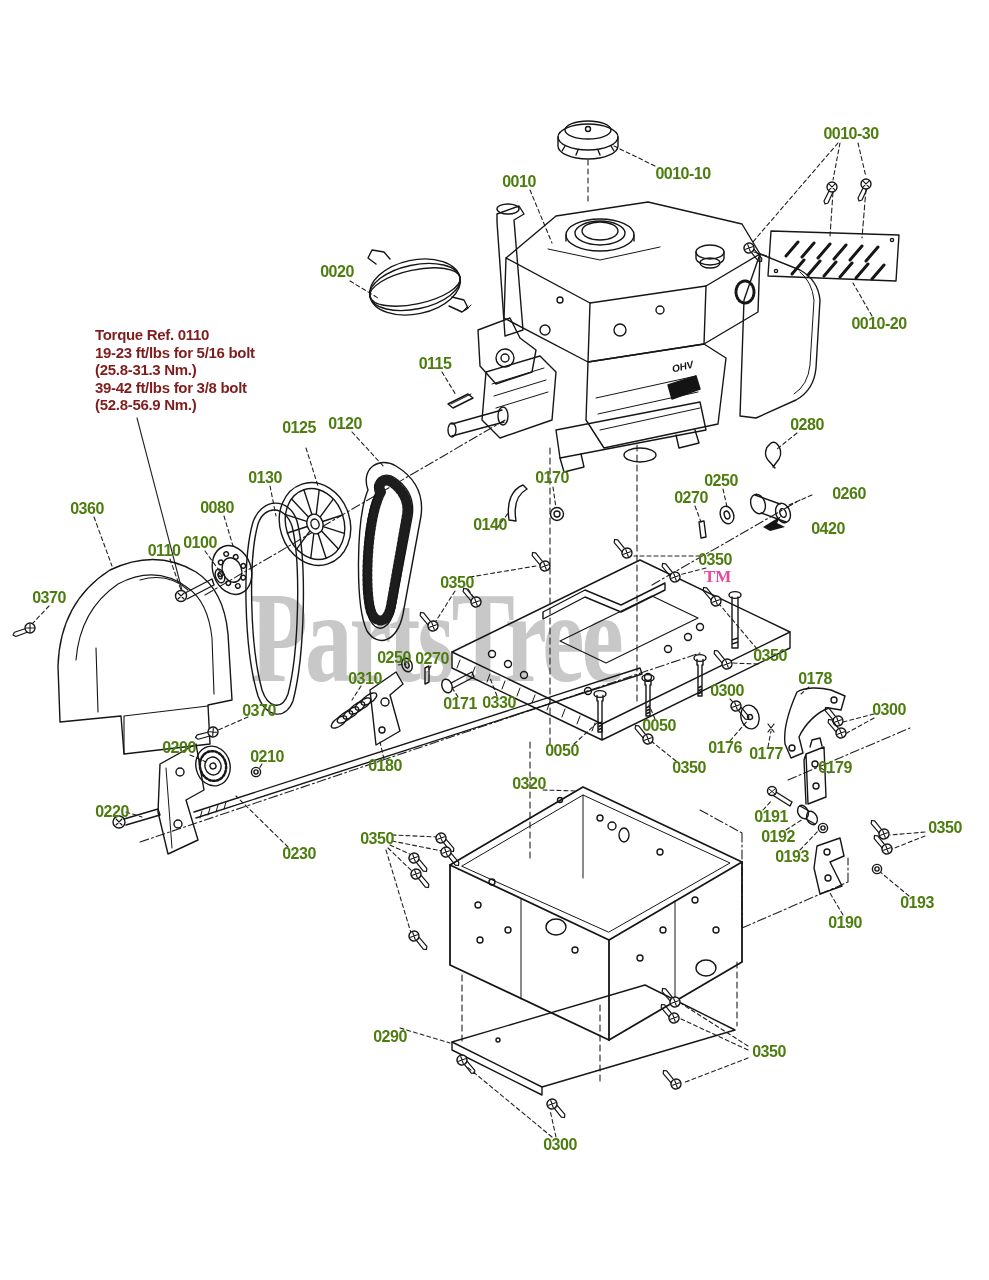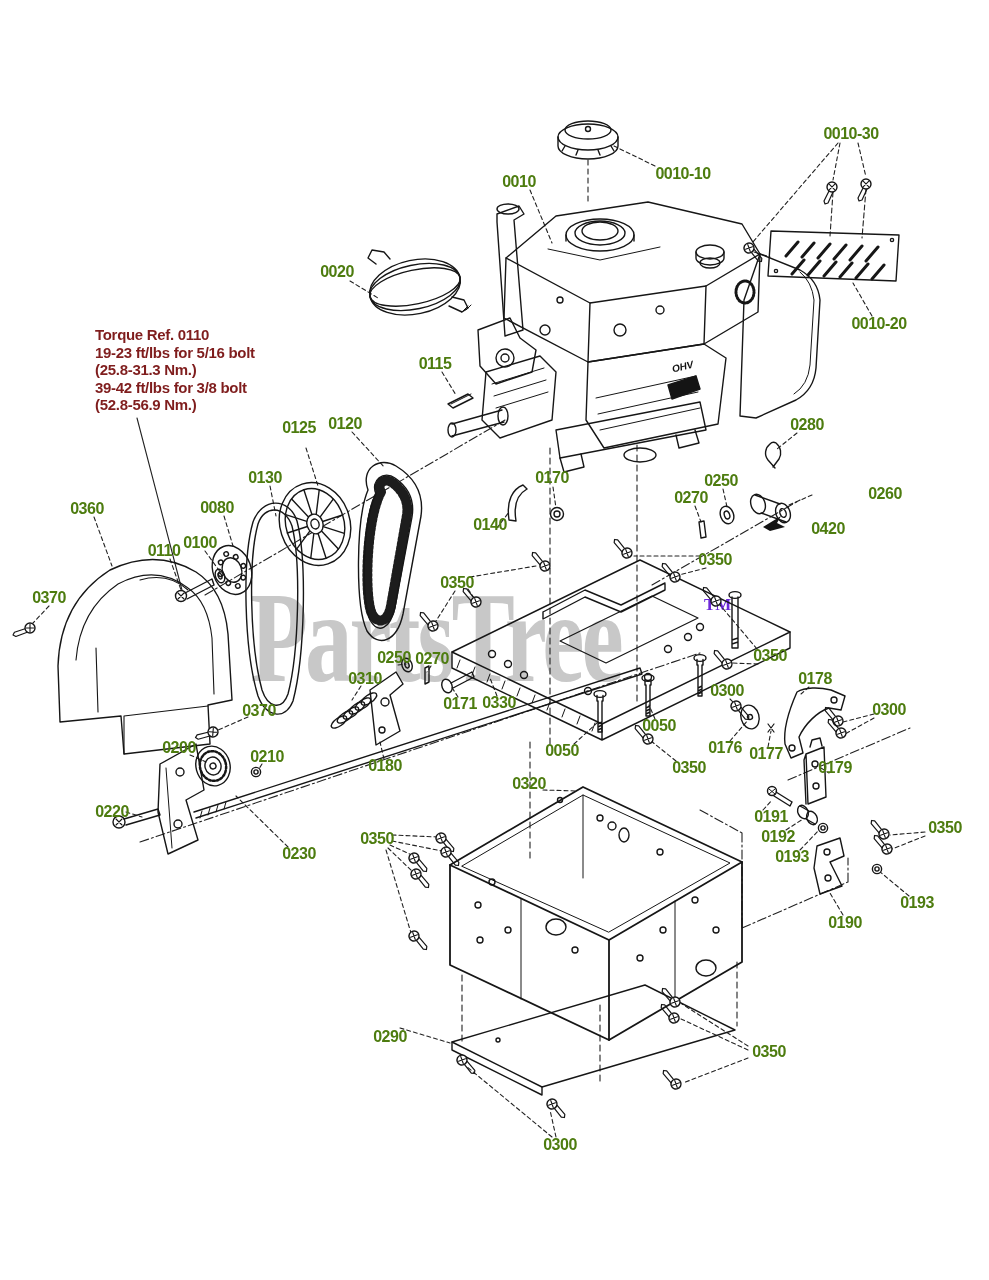--- a/index.html
+++ b/index.html
@@ -1,22 +1,22 @@
 <!DOCTYPE html>
 <html><head>
 <meta charset="utf-8">
 <style>
   html,body{margin:0;padding:0;}
   #stage{position:relative;width:989px;height:1280px;background:#ffffff;overflow:hidden;
          font-family:"Liberation Sans",sans-serif;}
   #watermark{position:absolute;left:250px;top:572px;font:bold 130px/1 "Liberation Serif",serif;
              color:#c8c8c8;letter-spacing:-4px;transform:scaleX(.73);transform-origin:left top;
              user-select:none;}
-  #watermark-tm{position:absolute;left:704px;top:596px;font:bold 17px/1 "Liberation Serif",serif;
-             color:#6d28d9;}
+  #watermark-tm{position:absolute;left:704px;top:568px;font:bold 17px/1 "Liberation Serif",serif;
+             color:#ec4899;}
   #art{position:absolute;left:0;top:0;}
   .lbl{position:absolute;transform:translate(-50%,-50%);font:bold 16px/1 "Liberation Sans",sans-serif;
        letter-spacing:-.5px;color:#4d7c0f;white-space:nowrap;}
   #torque-note{position:absolute;left:95px;top:326px;font:bold 15px/17.5px "Liberation Sans",sans-serif;
        letter-spacing:-.3px;color:#7f1d1d;white-space:nowrap;}
   #engine-badge{position:absolute;left:672px;top:362px;font:bold italic 10px/1 "Liberation Sans",sans-serif;
        color:#111;transform:rotate(-14deg);}
 </style>
 </head>
 <body>
@@ -438,21 +438,21 @@
       <div class="lbl" style="left: 299px; top: 428px;">0125</div>
       <div class="lbl" style="left: 265px; top: 478px;">0130</div>
       <div class="lbl" style="left: 217px; top: 508px;">0080</div>
       <div class="lbl" style="left: 200px; top: 543px;">0100</div>
       <div class="lbl" style="left: 164px; top: 551px;">0110</div>
       <div class="lbl" style="left: 87px; top: 509px;">0360</div>
       <div class="lbl" style="left: 552px; top: 478px;">0170</div>
       <div class="lbl" style="left: 490px; top: 525px;">0140</div>
       <div class="lbl" style="left: 721px; top: 481px;">0250</div>
       <div class="lbl" style="left: 691px; top: 498px;">0270</div>
-      <div class="lbl" style="left: 849px; top: 494px; margin-left: 36px;">0260</div>
+      <div class="lbl" style="left: 849px; top: 494px;">0260</div>
       <div class="lbl" style="left: 828px; top: 529px;">0420</div>
       <div class="lbl" style="left: 49px; top: 598px;">0370</div>
       <div class="lbl" style="left: 457px; top: 583px;">0350</div>
       <div class="lbl" style="left: 715px; top: 560px;">0350</div>
       <div class="lbl" style="left: 770px; top: 656px;">0350</div>
       <div class="lbl" style="left: 727px; top: 691px;">0300</div>
       <div class="lbl" style="left: 815px; top: 679px;">0178</div>
       <div class="lbl" style="left: 889px; top: 710px;">0300</div>
       <div class="lbl" style="left: 725px; top: 748px;">0176</div>
       <div class="lbl" style="left: 766px; top: 754px;">0177</div>

